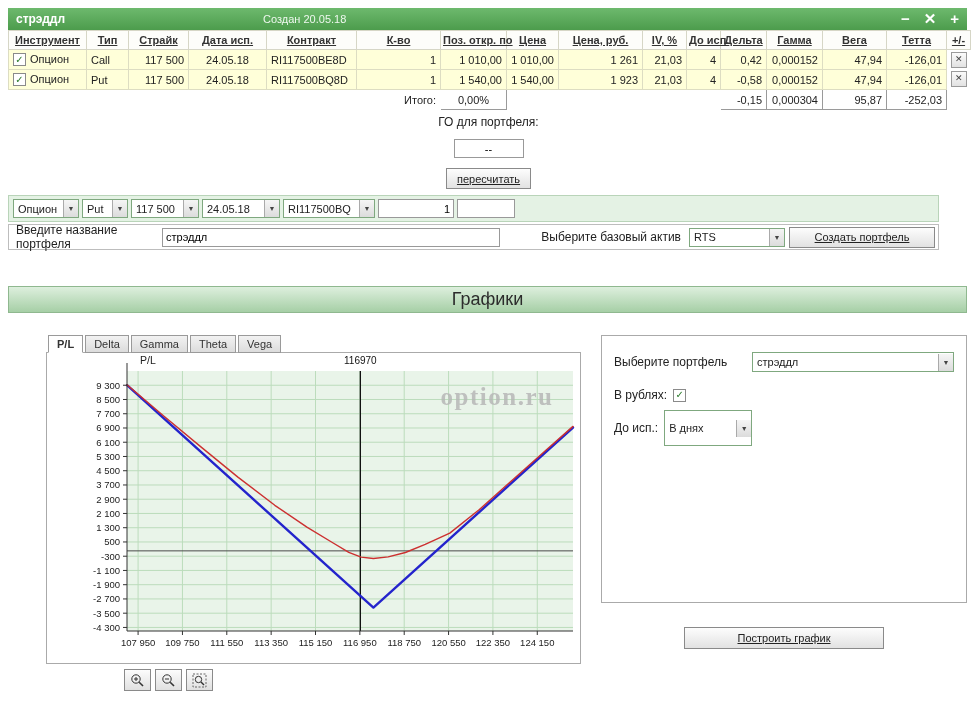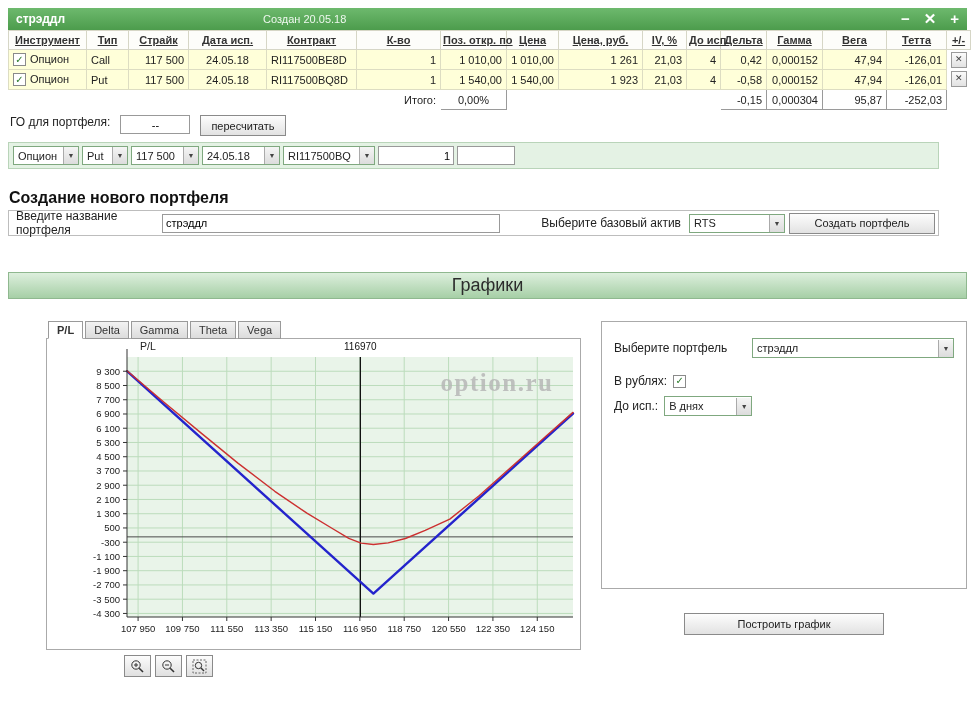--- a/index.html
+++ b/index.html
@@ -23,23 +23,23 @@
   .num { text-align:right; }
   .ctr { text-align:center; }
   .lft { text-align:left; }
   .pos tr.totals td { background:#fff; border:1px solid transparent; }
   .pos tr.totals td.tot-label { font-weight:normal; text-align:right; }
   .pos tr.totals td.boxed { border:1px solid #9a9a9a; font-weight:normal; }
   .cb { width:13px; height:13px; border:1px solid #8a8a8a; background:#fff; display:inline-flex; align-items:center; justify-content:center; font-size:10px; line-height:10px; color:#2a7a2a; vertical-align:middle; margin-right:4px; }
   .del-btn { width:16px; height:16px; border:1px solid #9a9a9a; background:linear-gradient(#fbfbfb,#e2e2e2); font-size:9px; line-height:13px; text-align:center; display:inline-block; color:#444; cursor:pointer; }
 
   
-  .go-row { display:flex; align-items:flex-start; gap:10px; margin:5px 0 6px 2px; }
+  .go-row { display:flex; align-items:center; gap:10px; margin:5px 0 6px 2px;flex-direction:column; }
   .go-input { width:70px; height:19px; border:1px solid #999; text-align:center; font-size:11px; font-family:inherit; }
-  button.std { height:21px; border:1px solid #8a8a8a; background:linear-gradient(#fdfdfd,#e2e2e2); font-size:11px; padding:0 10px; font-family:inherit; cursor:pointer; color:#222; }
+  button.std { height:21px; border:1px solid #8a8a8a; background:linear-gradient(#fdfdfd,#e2e2e2); font-size:11px; padding:0 10px; font-family:inherit; cursor:pointer; color:#222;text-decoration:underline; }
   .sec-title { font-size:16px; font-weight:bold; margin:6px 0 3px 1px; color:#111; }
 
   .newpos-row { display:flex; align-items:center; gap:3px; background:#e4f2e4; border:1px solid #b9d4b9; padding:3px 4px; width:931px; height:27px; }
   .combo { display:inline-flex; align-items:center; justify-content:space-between; border:1px solid #7fa87f; background:#fff; height:19px; font-size:11px; padding-left:4px; white-space:nowrap; overflow:hidden; }
   .combo .arr { width:15px; height:17px; background:linear-gradient(#f5f5f5,#dcdcdc); border-left:1px solid #aaa; text-align:center; font-size:7px; line-height:17px; color:#444; margin-left:4px; flex:none; }
   .txt-input { height:19px; border:1px solid #999; font-size:11px; padding:0 3px; font-family:inherit; }
 
   .portfolio-row { display:flex; align-items:center; gap:4px; border:1px solid #bdbdbd; padding:1px 3px; width:931px; height:26px; margin-top:2px; }
   .pf-asset-label { margin-left:auto; padding-right:4px; }
 
@@ -200,21 +200,20 @@
         <span class="arr">▼</span>
       </span>
       <span class="combo" style="width:92px">
         <span>RI117500BQ</span>
         <span class="arr">▼</span>
       </span>
       <input class="txt-input num" style="width: 76px; text-align: right;" value="1">
       <input class="txt-input" style="width: 58px;">
     </div>
 
-    <div class="sec-title" style="margin-top:20px;">Создание нового портфеля</div>
     <div class="portfolio-row">
       <span style="padding:0 4px; width:146px; flex:none;">Введите название портфеля</span>
       <input class="txt-input" style="width: 338px;" value="стрэддл">
       <span class="pf-asset-label">Выберите базовый актив</span>
       <span class="combo" style="width:96px">
         <span>RTS</span>
         <span class="arr">▼</span>
       </span>
       <button class="std" style="width:146px">Создать портфель</button>
     </div>
@@ -363,21 +362,21 @@
             <span>стрэддл</span>
             <span class="arr">▼</span>
           </span>
         </div>
         <div class="pr-row">
           <span class="lbl-sm">В рублях:</span>
           <span class="cb">✓</span>
         </div>
         <div class="pr-row">
           <span class="lbl-sm">До исп.:</span>
-          <span class="combo" style="width:88px; height:20px;">
+          <span class="combo" style="width:88px; height:36px;">
             <span>В днях</span>
             <span class="arr">▼</span>
           </span>
         </div>
       </div>
       <div class="build-row">
         <button class="std">Построить график</button>
       </div>
     </div>
   </div>

